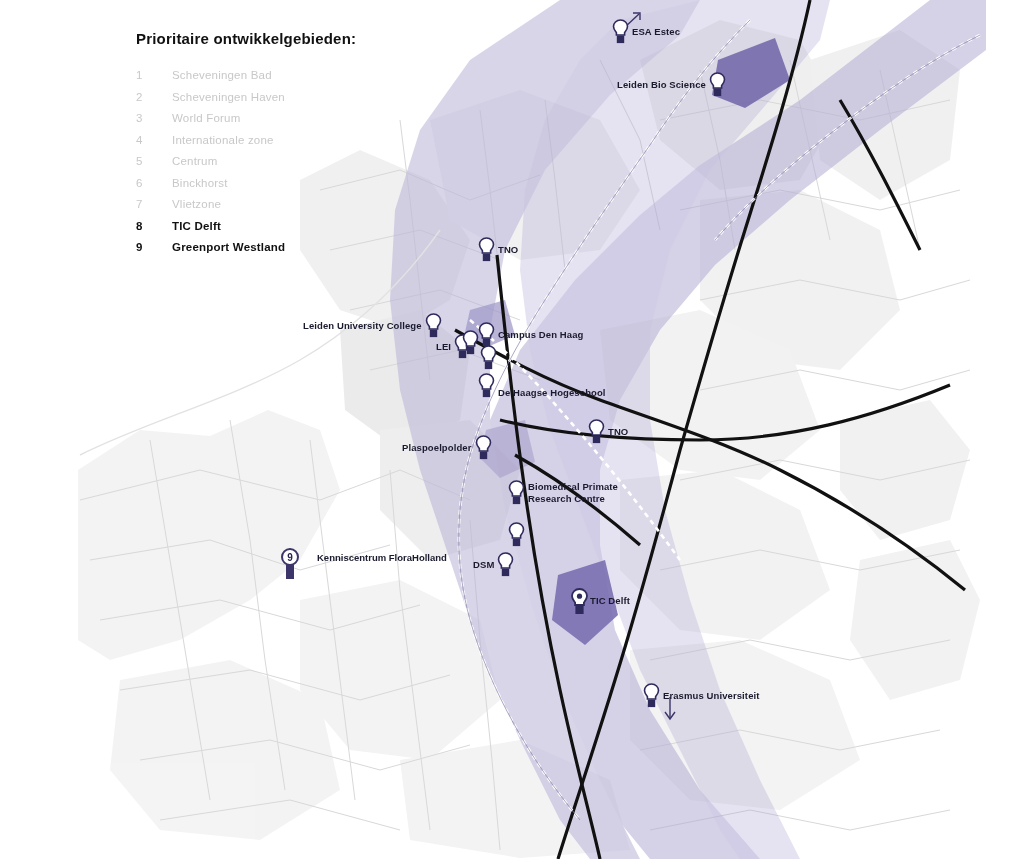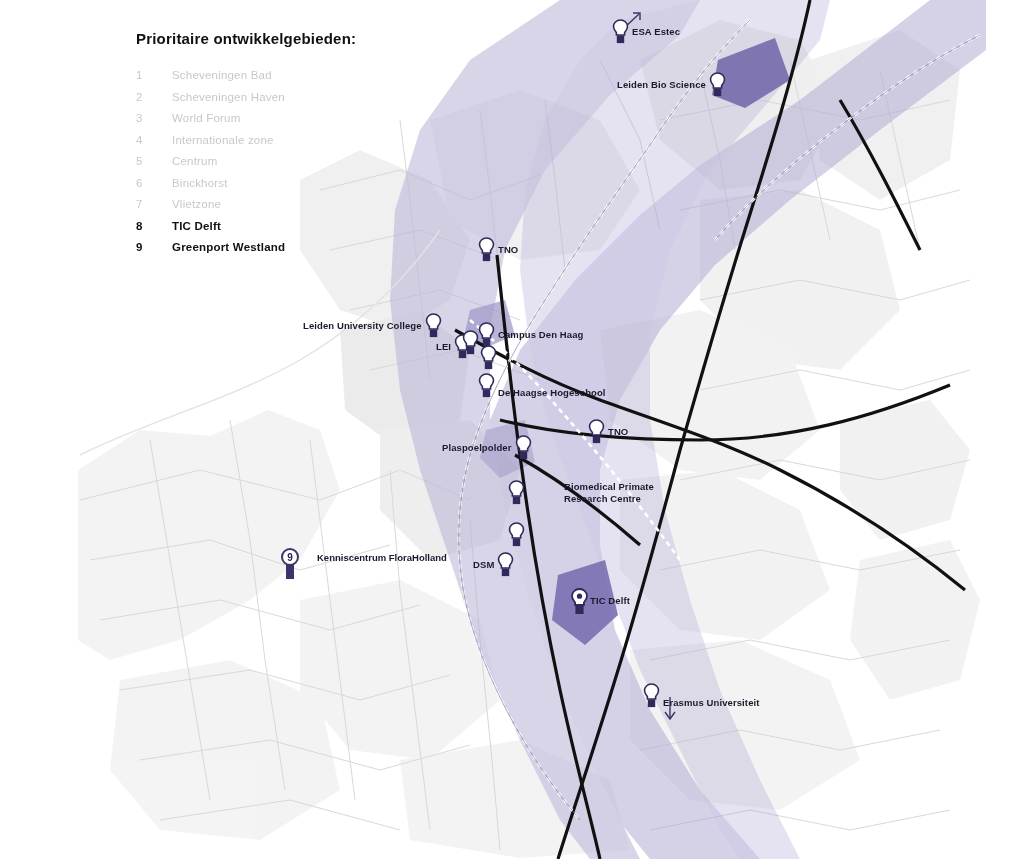--- a/index.html
+++ b/index.html
@@ -81,21 +81,21 @@
     font-size: 9.5px;
     font-weight: bold;
     color: #1a1a2e;
     white-space: nowrap;
     line-height: 11.5px;
     margin-left: 3px;
     letter-spacing: .1px;
   }
   .poi.label-left { flex-direction: row-reverse; }
   .poi.label-left .poi-label { margin-left: 0; margin-right: 3px; }
-  .poi.label-two .poi-label { white-space: pre-line; padding-left: 36px; }
+  .poi.label-two .poi-label { white-space: pre-line; }
 
   .numbered-pin {
     position: absolute;
     z-index: 31;
     display: flex;
     align-items: center;
   }
   .numbered-pin .circle {
     width: 18px;
     height: 18px;
@@ -372,21 +372,21 @@
 <div class="poi" style="left:588px; top:419px;">
   <span class="pin">
     <svg width="17" height="25" viewBox="0 0 17 25">
         <path d="M8.5 1 C12.6 1 15.5 4 15.5 7.6 C15.5 10.4 13.6 12.2 12.6 13.6 L12.6 16 L4.4 16 L4.4 13.6 C3.4 12.2 1.5 10.4 1.5 7.6 C1.5 4 4.4 1 8.5 1 Z" fill="#ffffff" stroke="#2e2a5c" stroke-width="1.6"></path>
         <rect x="4.8" y="16.6" width="7.4" height="7.5" fill="#2e2a5c"></rect>
       </svg>
   </span>
   <span class="poi-label">TNO</span>
 </div>
 
-<div class="poi label-left" style="left:402px; top:435px;margin-left:40px;">
+<div class="poi label-left" style="left:402px; top:435px;">
   <span class="pin">
     <svg width="17" height="25" viewBox="0 0 17 25">
         <path d="M8.5 1 C12.6 1 15.5 4 15.5 7.6 C15.5 10.4 13.6 12.2 12.6 13.6 L12.6 16 L4.4 16 L4.4 13.6 C3.4 12.2 1.5 10.4 1.5 7.6 C1.5 4 4.4 1 8.5 1 Z" fill="#ffffff" stroke="#2e2a5c" stroke-width="1.6"></path>
         <rect x="4.8" y="16.6" width="7.4" height="7.5" fill="#2e2a5c"></rect>
       </svg>
   </span>
   <span class="poi-label">Plaspoelpolder</span>
 </div>
 
 <div class="poi label-two" style="left:508px; top:480px;">
@@ -428,21 +428,21 @@
   <span class="pin">
     <svg width="19" height="27" viewBox="0 0 19 27">
         <path d="M9.5 1 C13.9 1 17 4.2 17 8.1 C17 11.1 15 13 13.9 14.5 L13.9 17 L5.1 17 L5.1 14.5 C4 13 2 11.1 2 8.1 C2 4.2 5.1 1 9.5 1 Z" fill="#ffffff" stroke="#2e2a5c" stroke-width="1.8"></path>
         <circle cx="9.5" cy="8.2" r="2.6" fill="#2e2a5c"></circle>
         <rect x="5.4" y="17.6" width="8.2" height="8.4" fill="#2e2a5c"></rect>
       </svg>
   </span>
   <span class="poi-label">TIC Delft</span>
 </div>
 
-<div class="poi" style="left:643px; top:683px;align-items:flex-end;">
+<div class="poi" style="left:643px; top:683px;">
   <span class="pin">
     <svg width="17" height="25" viewBox="0 0 17 25">
         <path d="M8.5 1 C12.6 1 15.5 4 15.5 7.6 C15.5 10.4 13.6 12.2 12.6 13.6 L12.6 16 L4.4 16 L4.4 13.6 C3.4 12.2 1.5 10.4 1.5 7.6 C1.5 4 4.4 1 8.5 1 Z" fill="#ffffff" stroke="#2e2a5c" stroke-width="1.6"></path>
         <rect x="4.8" y="16.6" width="7.4" height="7.5" fill="#2e2a5c"></rect>
       </svg>
   </span>
   <span class="poi-label">Erasmus Universiteit</span>
 </div>
 
 </body></html>

